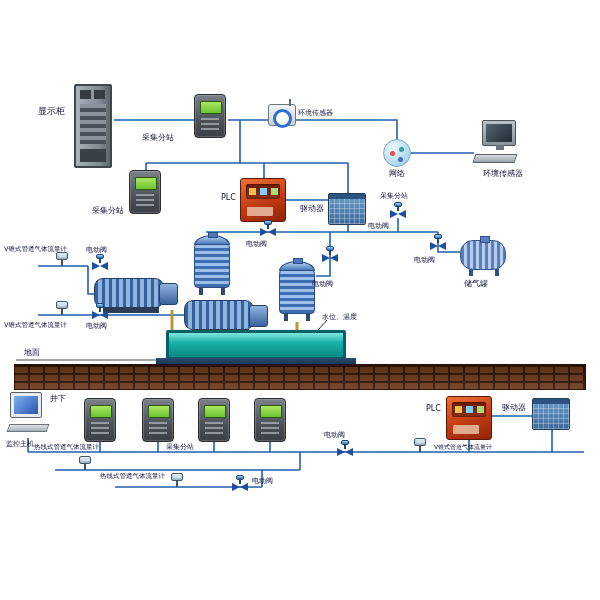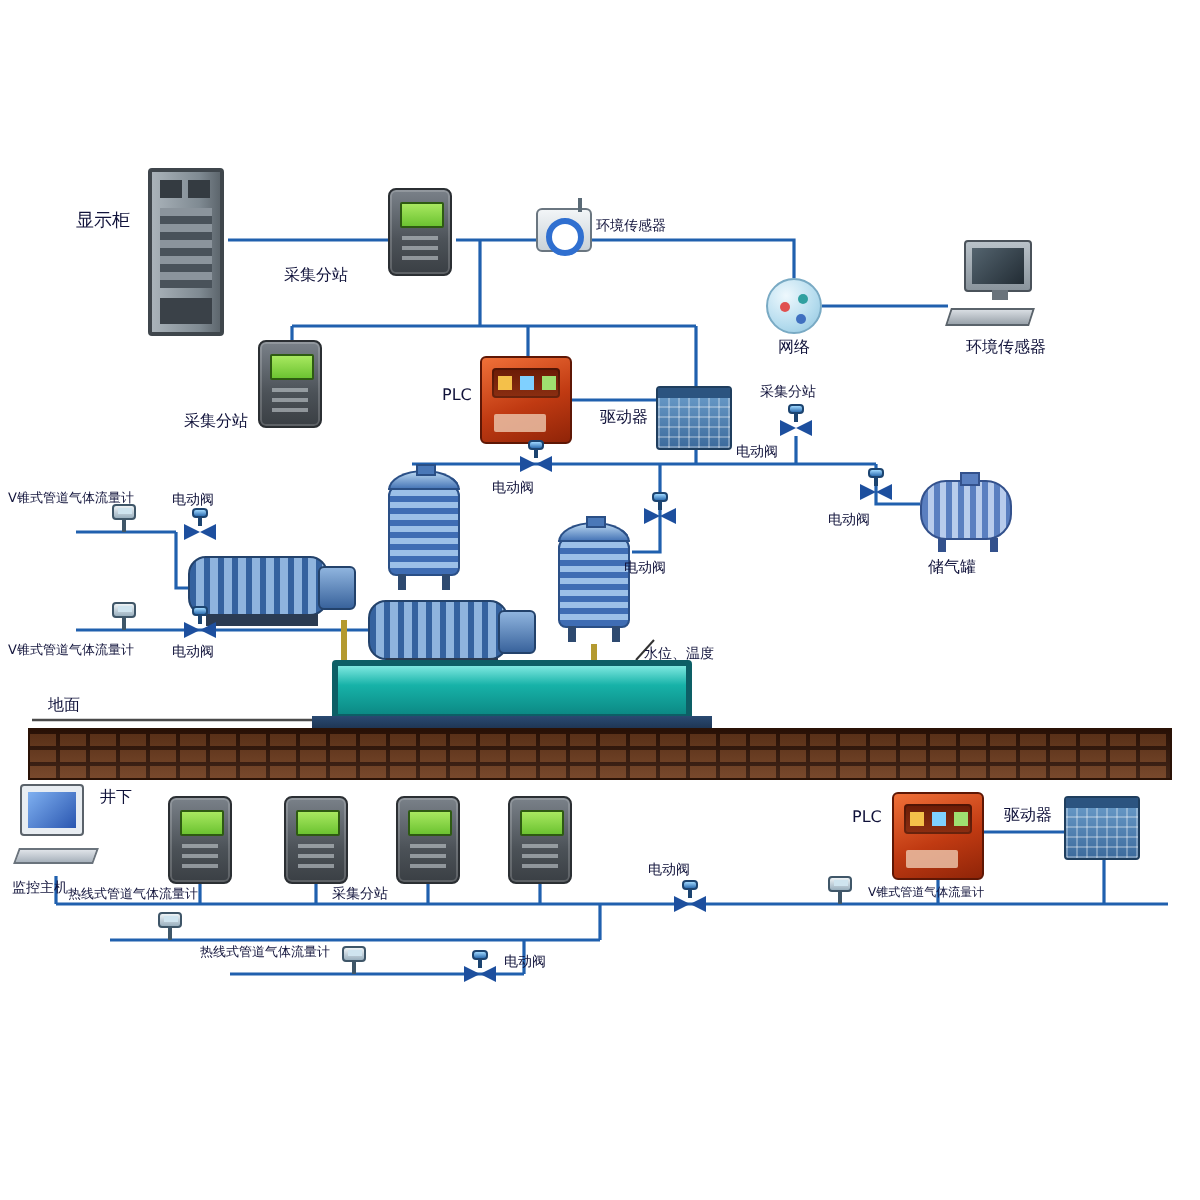--- a/index.html
+++ b/index.html
@@ -296,21 +296,21 @@
   <div class="lbl f7" style="left:380px;top:192px">采集分站</div>
   <div class="lbl f7" style="left:368px;top:222px">电动阀</div>
   <div class="lbl f7" style="left:246px;top:240px">电动阀</div>
   <div class="lbl f7" style="left:312px;top:280px">电动阀</div>
   <div class="lbl f7" style="left:414px;top:256px">电动阀</div>
   <div class="lbl f8" style="left:464px;top:279px">储气罐</div>
   <div class="lbl f65" style="left:4px;top:246px">V锥式管道气体流量计</div>
   <div class="lbl f7" style="left:86px;top:246px">电动阀</div>
   <div class="lbl f65" style="left:4px;top:322px">V锥式管道气体流量计</div>
   <div class="lbl f7" style="left:86px;top:322px">电动阀</div>
-  <div class="lbl f7" style="left:322px;top:323px">水位、温度</div>
+  <div class="lbl f7" style="left:322px;top:313px">水位、温度</div>
   <div class="lbl f8" style="left:24px;top:348px">地面</div>
 
   <div class="lbl f8" style="left:50px;top:394px">井下</div>
   <div class="lbl f7" style="left:6px;top:440px">监控主机</div>
   <div class="lbl f7" style="left:166px;top:443px">采集分站</div>
   <div class="lbl f65" style="left:34px;top:444px">热线式管道气体流量计</div>
   <div class="lbl f65" style="left:100px;top:473px">热线式管道气体流量计</div>
   <div class="lbl f7" style="left:252px;top:477px">电动阀</div>
   <div class="lbl f7" style="left:324px;top:431px">电动阀</div>
   <div class="lbl f6" style="left:434px;top:444px">V锥式管道气体流量计</div>

